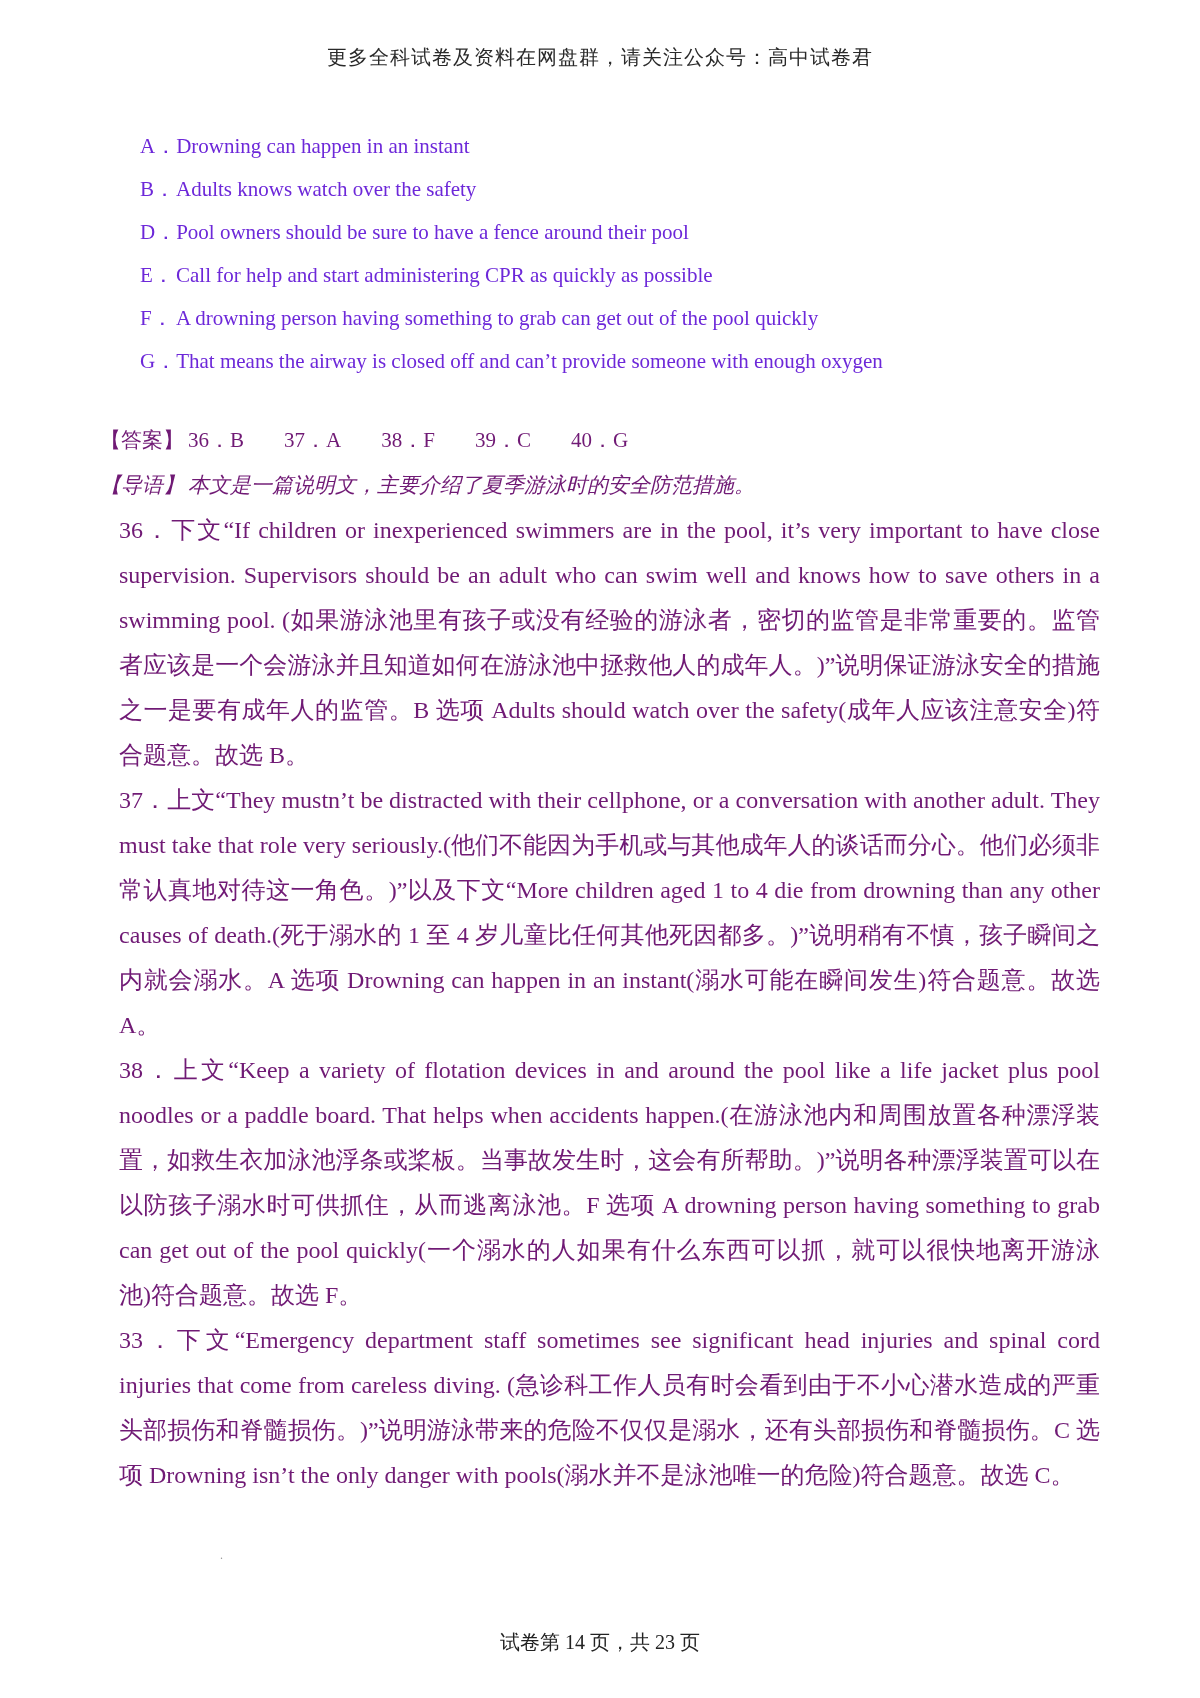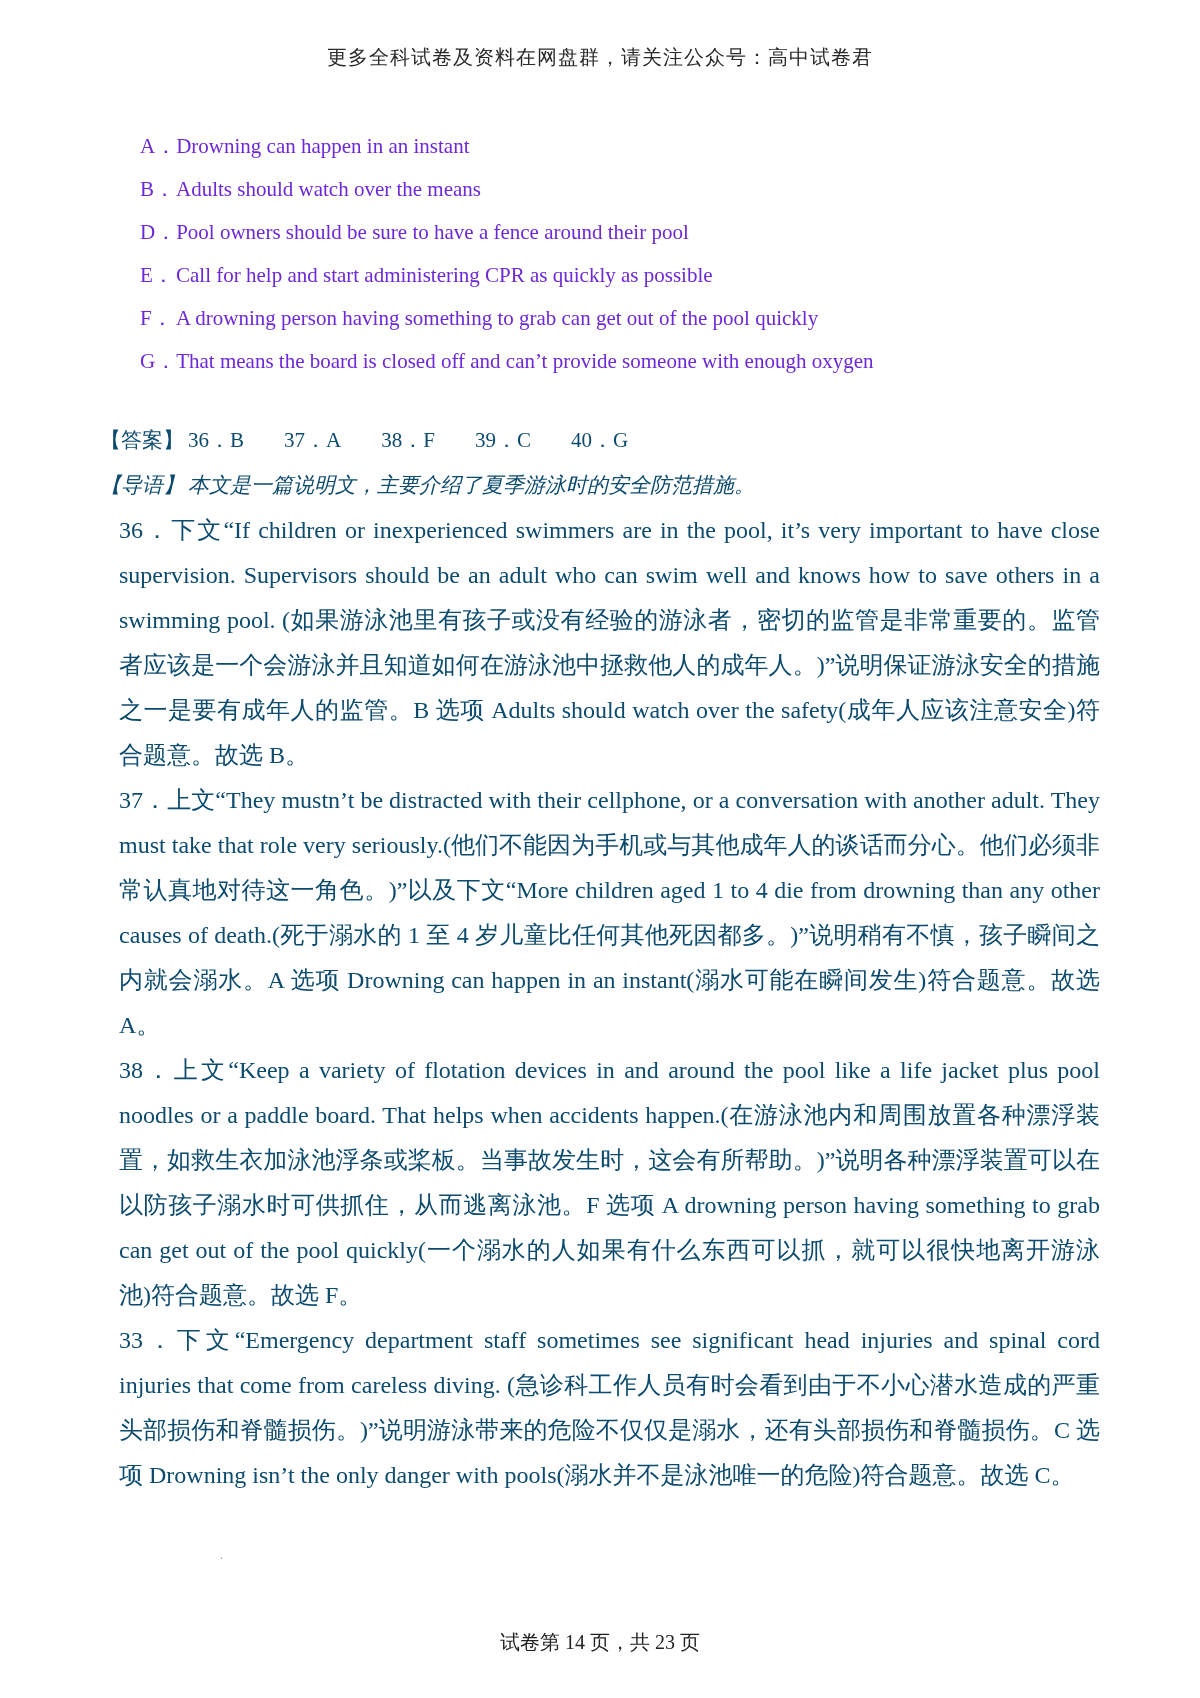--- a/index.html
+++ b/index.html
@@ -34,21 +34,21 @@
     height: 43px;
     line-height: 43px;
     font-size: 21px;
     color: #6d28d9;
     white-space: nowrap;
   }
   .opt-label {
     display: inline-block;
     min-width: 36px;
   }
-  .red { color: #0c4a6e; }
+  .red { color: #701a75; }
   .answers-line {
     margin-top: 35px;
     height: 45px;
     line-height: 45px;
     font-size: 21px;
     white-space: nowrap;
   }
   .answer-item { margin-right: 40px; }
   .answer-item:last-child { margin-right: 0; }
   .bracket-label { margin-right: 4px; }
@@ -91,33 +91,33 @@
 
 <div class="page">
 
   <div class="doc-header">更多全科试卷及资料在网盘群，请关注公众号：高中试卷君</div>
 
   <div class="options">
     <div class="option-row">
       <span class="opt-label">A．</span><span>Drowning can happen in an instant</span>
     </div>
     <div class="option-row">
-      <span class="opt-label">B．</span><span>Adults should watch over the means</span>
+      <span class="opt-label">B．</span><span>Adults knows watch over the safety</span>
     </div>
     <div class="option-row">
       <span class="opt-label">D．</span><span>Pool owners should be sure to have a fence around their pool</span>
     </div>
     <div class="option-row">
       <span class="opt-label">E．</span><span>Call for help and start administering CPR as quickly as possible</span>
     </div>
     <div class="option-row">
       <span class="opt-label">F．</span><span>A drowning person having something to grab can get out of the pool quickly</span>
     </div>
     <div class="option-row">
-      <span class="opt-label">G．</span><span>That means the board is closed off and can’t provide someone with enough oxygen</span>
+      <span class="opt-label">G．</span><span>That means the airway is closed off and can’t provide someone with enough oxygen</span>
     </div>
   </div>
 
   <div class="answers-line red">
     <span class="bracket-label">【答案】</span><span class="answer-item">36．B</span><span class="answer-item">37．A</span><span class="answer-item">38．F</span><span class="answer-item">39．C</span><span class="answer-item">40．G</span>
   </div>
 
   <div class="intro-line red">
     <span class="bracket-label">【导语】</span><span>本文是一篇说明文，主要介绍了夏季游泳时的安全防范措施。</span>
   </div>

